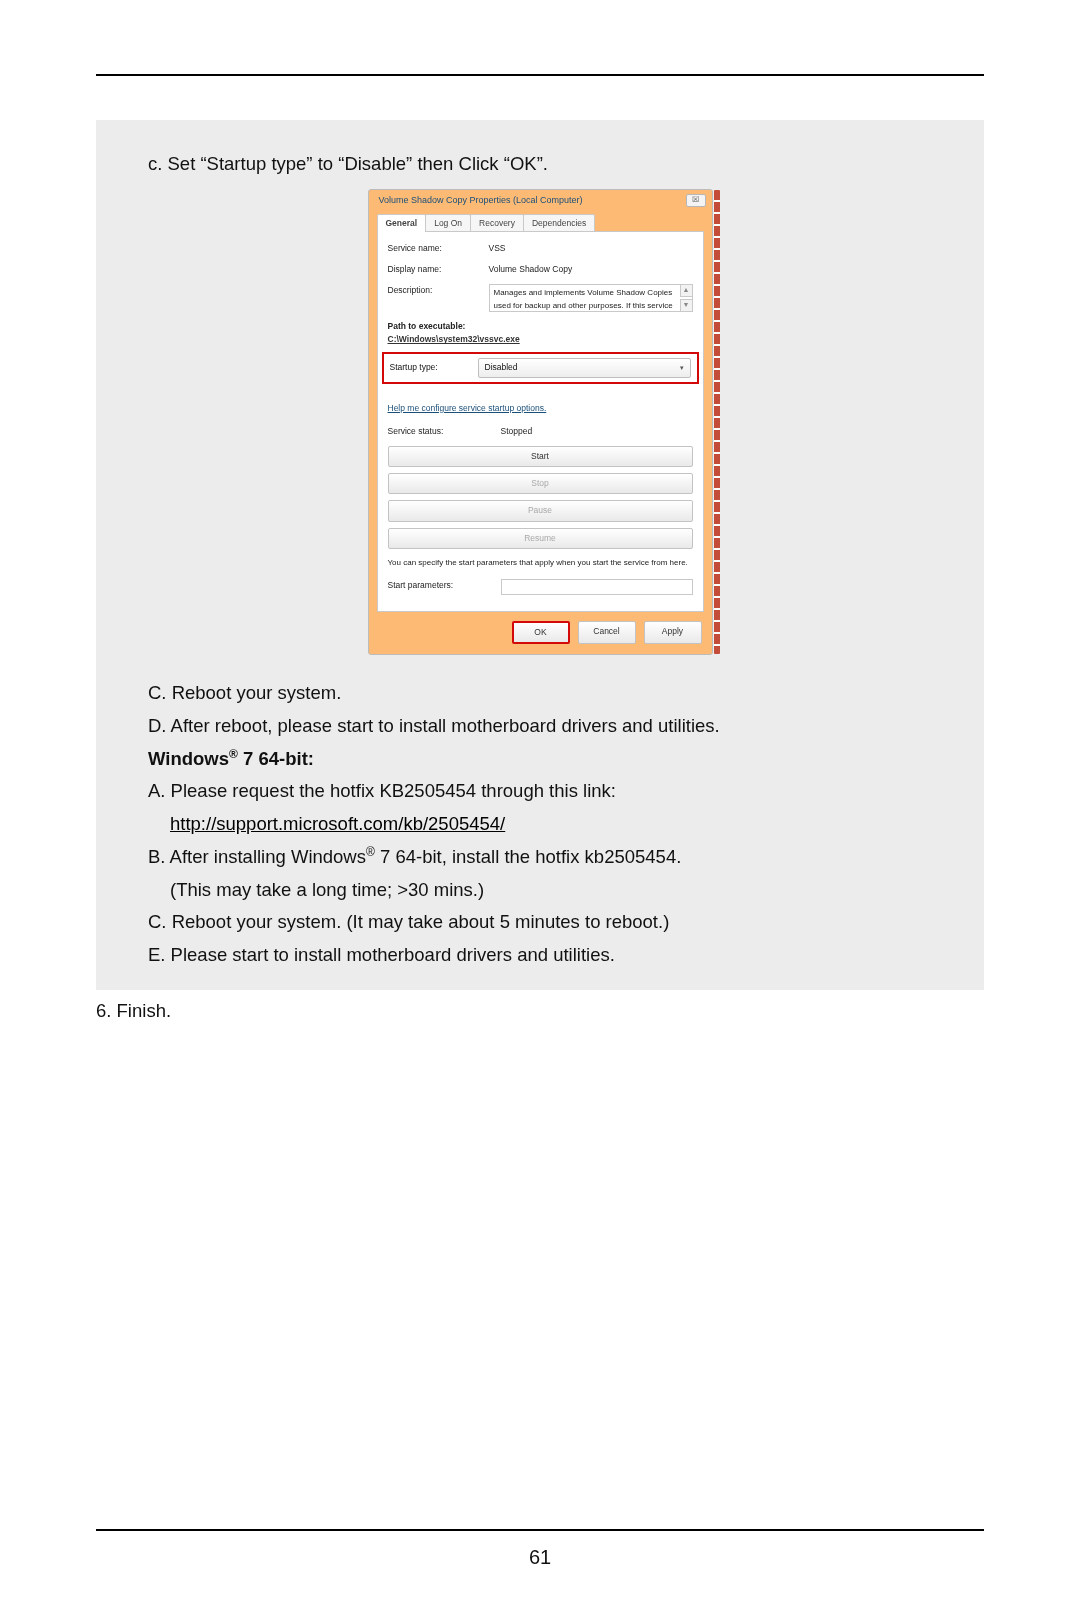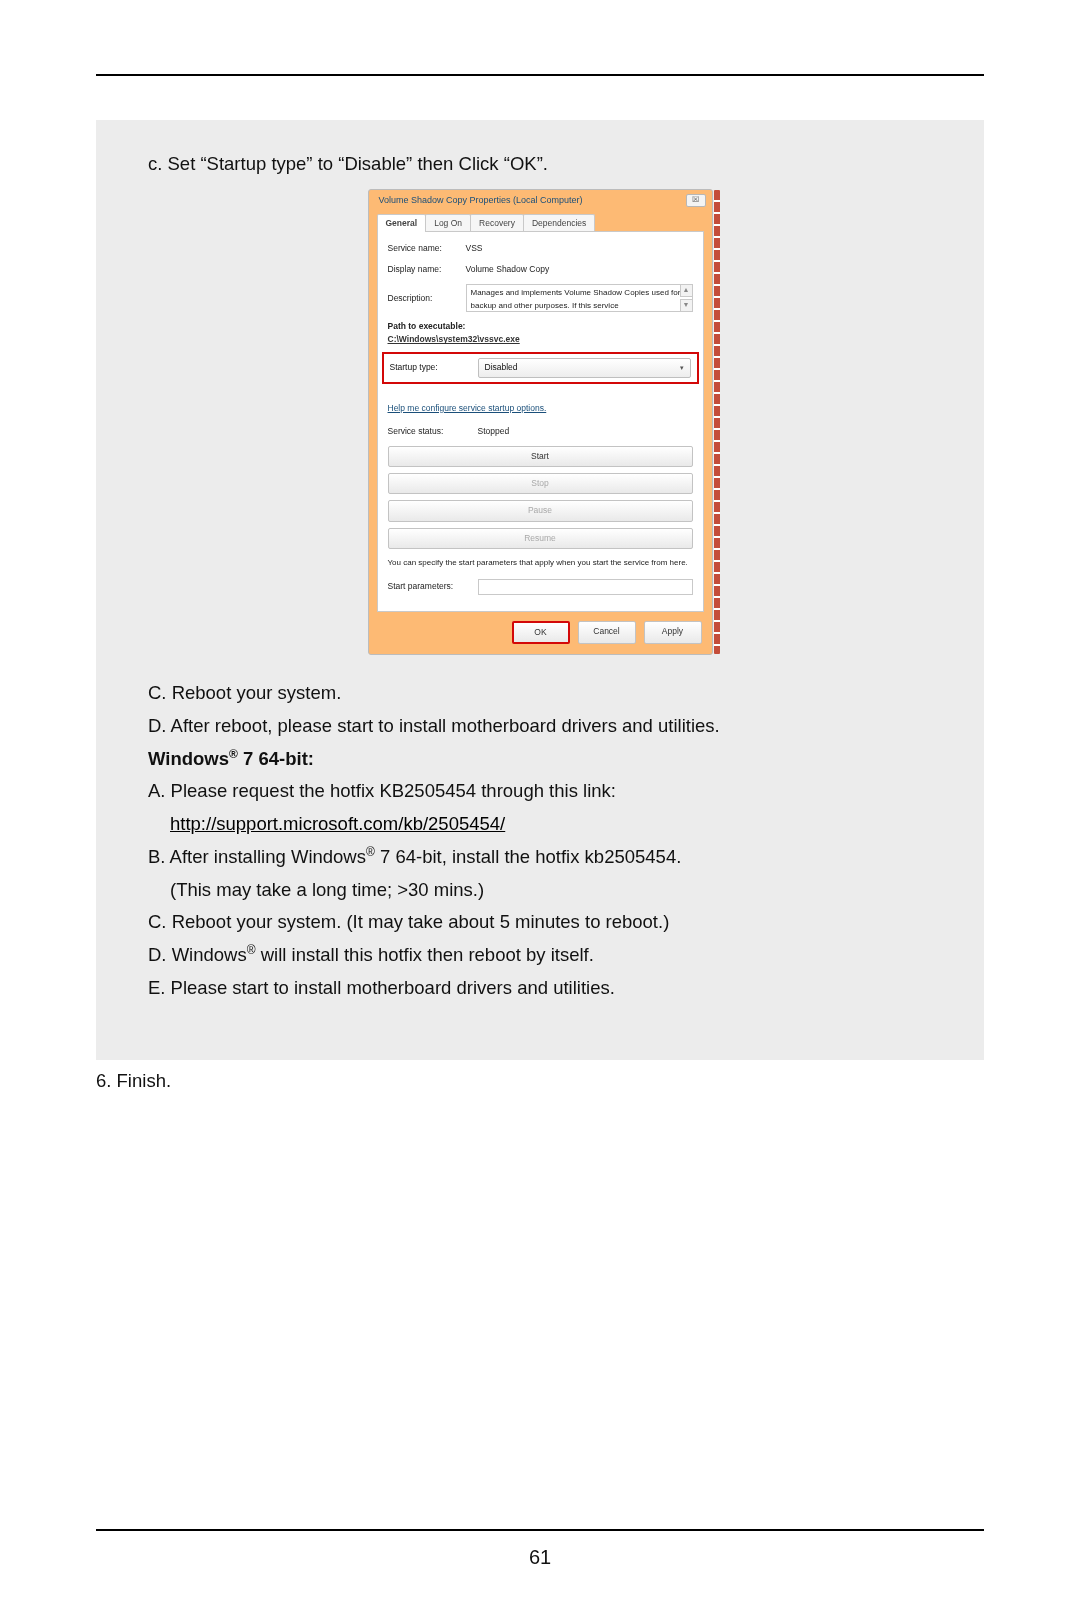--- a/index.html
+++ b/index.html
@@ -15,21 +15,21 @@
     margin: 0 auto;
     position: relative;
     padding: 74px 96px 40px 96px;
   }
   .top-rule {
     border-top: 2px solid #000;
     margin-bottom: 44px;
   }
   .grey-box {
     background: #ececec;
-    padding: 30px 52px 54px 52px;
+    padding: 30px 52px 16px 52px;
     font-size: 18.5px;
     line-height: 1.55;
   }
   .grey-box p { margin: 0 0 4px 0; }
   .sup { font-size: 0.65em; vertical-align: super; }
   .link-inline { color:#000; text-decoration: underline; }
   .dialog-wrap {
     display:flex;
     justify-content:center;
     margin: 10px 0 24px 0;
@@ -76,21 +76,21 @@
   }
   .tab.active { background:#fff; position:relative; z-index:2;font-weight:bold; }
   .tabcontent {
     margin: 0 8px 0 8px;
     border:1px solid #c9c9c9;
     padding: 10px 10px 8px 10px;
     position:relative;
     top:-1px;
     background:#fff;
   }
-  .formrow { display:flex; align-items:center; margin-bottom:8px; font-size:8.5px; color:#222; }
+  .formrow { display:flex; align-items:flex-start; margin-bottom:8px; font-size:8.5px; color:#222;gap:23px; }
   .formrow .lbl { width:78px; flex:none; }
   .formrow .val { flex:1; }
   .desc-box {
     flex:1;
     border:1px solid #c9c9c9;
     padding:2px 4px;
     height:28px;
     overflow:hidden;
     font-size:8px;
     position:relative;
@@ -275,23 +275,20 @@
     <p class="win7-heading">
       <span>Windows</span><span class="sup">®</span><span> 7 64-bit:</span>
     </p>
     <p>A. Please request the hotfix KB2505454 through this link:</p>
     <p class="indent"><span class="link-inline">http://support.microsoft.com/kb/2505454/</span></p>
     <p>
       <span>B. After installing Windows</span><span class="sup">®</span><span> 7 64-bit, install the hotfix kb2505454.</span>
     </p>
     <p class="indent">(This may take a long time; &gt;30 mins.)</p>
     <p>C. Reboot your system. (It may take about 5 minutes to reboot.)</p>
-    <p>
-      <span>D. Windows</span><span class="sup">®</span><span> will install this hotfix then reboot by itself.</span>
-    </p>
     <p>E. Please start to install motherboard drivers and utilities.</p>
   </div>
 
   <p class="after-grey">6. Finish.</p>
 
   <div class="bottom-rule"></div>
   <div class="pagenum">61</div>
 </div>
 
 </body></html>

